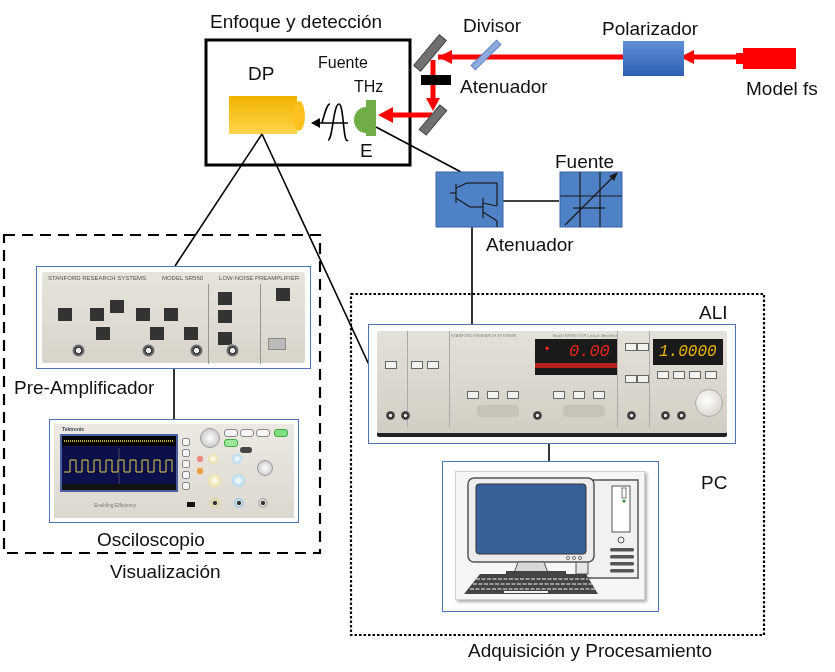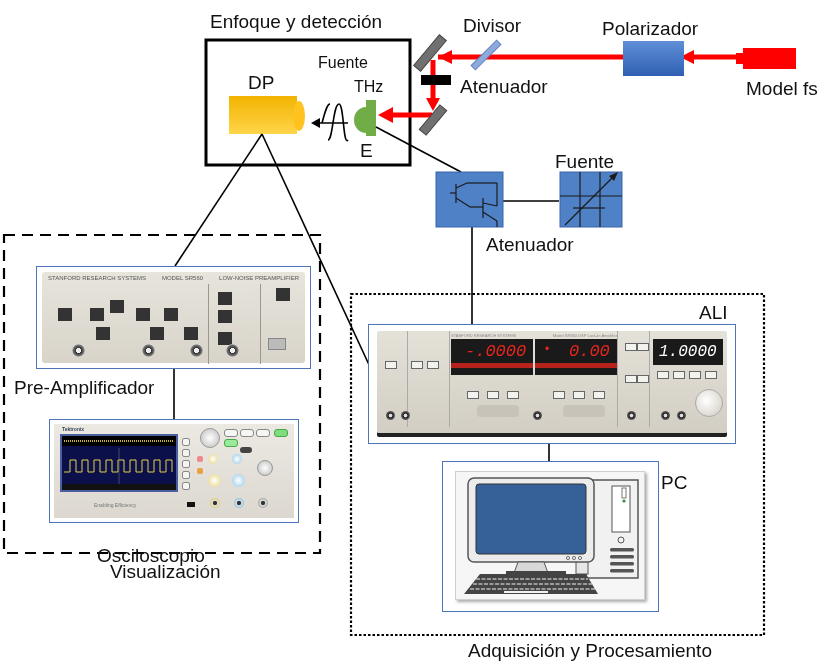--- a/index.html
+++ b/index.html
@@ -110,29 +110,29 @@
   </g>
 </svg>
 
 <div class="lbl" style="left:210px;top:12px;">Enfoque  y  detección</div>
 <div class="lbl" style="left:463px;top:16px;">Divisor</div>
 <div class="lbl" style="left:602px;top:19px;">Polarizador</div>
 <div class="lbl" style="left:460px;top:77px;">Atenuador</div>
 <div class="lbl" style="left:746px;top:79px;">Model fs</div>
 <div class="lbl sm" style="left:318px;top:55px;">Fuente</div>
 <div class="lbl sm" style="left:318px;top:79px;margin-left:36px;">THz</div>
-<div class="lbl" style="left:248px;top:73px;">DP</div>
+<div class="lbl" style="left:248px;top:64px;">DP</div>
 <div class="lbl" style="left:360px;top:141px;">E</div>
 <div class="lbl" style="left:555px;top:152px;">Fuente</div>
 <div class="lbl" style="left:486px;top:235px;">Atenuador</div>
 <div class="lbl" style="left:699px;top:303px;">ALI</div>
 <div class="lbl" style="left:14px;top:378px;">Pre-Amplificador</div>
-<div class="lbl" style="left:97px;top:530px;margin-top:16px;">Osciloscopio</div>
+<div class="lbl" style="left:97px;top:530px;">Osciloscopio</div>
 <div class="lbl" style="left:110px;top:562px;">Visualización</div>
-<div class="lbl" style="left:661px;top:473px;">PC</div>
+<div class="lbl" style="left:701px;top:473px;">PC</div>
 <div class="lbl" style="left:420px;top:641px;margin-left:48px;">Adquisición  y Procesamiento</div>
 
 <div class="img-frame" style="left:36px;top:266px;width:275px;height:103px;">
   <div class="panel" style="left:5px;top:5px;right:5px;bottom:5px;background:linear-gradient(#e7e4dc,#d8d4ca);border-radius:3px;">
     <div style="position:absolute;left:6px;top:3px;right:6px;height:9px;font-size:6px;color:#555;display:flex;justify-content:space-between;white-space:nowrap;overflow:hidden;">
       <span>STANFORD RESEARCH SYSTEMS</span>
       <span>MODEL SR560</span>
       <span>LOW-NOISE PREAMPLIFIER</span>
     </div>
 
@@ -199,31 +199,27 @@
     <div style="position:absolute;left:133px;top:78px;width:8px;height:5px;background:#111;"></div>
   </div>
 </div>
 
 <div class="img-frame" style="left:368px;top:324px;width:368px;height:120px;">
   <div class="panel" style="left:8px;top:6px;right:8px;bottom:10px;background:linear-gradient(#e4e1d8,#d2cec4);border-radius:2px;box-shadow:0 4px 0 #222;">
     <div style="position:absolute;left:74px;top:2px;width:166px;height:5px;font-size:4px;color:#888;display:flex;justify-content:space-between;overflow:hidden;white-space:nowrap;">
       <span>STANFORD RESEARCH SYSTEMS</span>
       <span>Model SR830 DSP Lock-In Amplifier</span>
     </div>
-    <div style="position:absolute;left:74px;top:8px;width:82px;height:36px;background:#1a1a1a;">
-      <div style="position:absolute;left:14px;top:3px;color:#e8261e;font-size:17px;font-style:italic;font-family:'Liberation Mono',monospace;">-.0000</div>
-      <div style="position:absolute;left:0;right:0;top:24px;height:5px;background:#b5231c;"></div>
-    </div>
     <div style="position:absolute;left:158px;top:8px;width:82px;height:36px;background:#1a1a1a;">
       <div style="position:absolute;left:10px;top:3px;color:#e8261e;font-size:12px;">•</div>
       <div style="position:absolute;left:34px;top:3px;color:#e8261e;font-size:17px;font-style:italic;font-family:'Liberation Mono',monospace;">0.00</div>
       <div style="position:absolute;left:0;right:0;top:24px;height:5px;background:#b5231c;"></div>
     </div>
     <div style="position:absolute;left:276px;top:8px;width:70px;height:26px;background:#1a1a1a;">
-      <div style="position:absolute;left:6px;top:4px;color:#ffffff;font-size:16px;font-style:italic;font-family:'Liberation Mono',monospace;">1.0000</div>
+      <div style="position:absolute;left:6px;top:4px;color:#eab308;font-size:16px;font-style:italic;font-family:'Liberation Mono',monospace;">1.0000</div>
     </div>
     <div style="position:absolute;left:30px;top:0;width:1px;height:96px;background:#aaa;"></div>
     <div style="position:absolute;left:72px;top:0;width:1px;height:96px;background:#aaa;"></div>
     <div style="position:absolute;left:240px;top:0;width:1px;height:96px;background:#aaa;"></div>
     <div style="position:absolute;left:272px;top:0;width:1px;height:96px;background:#aaa;"></div>
 
     <div style="position:absolute;left:8px;top:30px;width:10px;height:6px;border:1px solid #666;background:#f2f2ee;"></div>
     <div style="position:absolute;left:34px;top:30px;width:10px;height:6px;border:1px solid #666;background:#f2f2ee;"></div>
     <div style="position:absolute;left:50px;top:30px;width:10px;height:6px;border:1px solid #666;background:#f2f2ee;"></div>
     <div style="position:absolute;left:90px;top:60px;width:10px;height:6px;border:1px solid #666;background:#f2f2ee;"></div>

